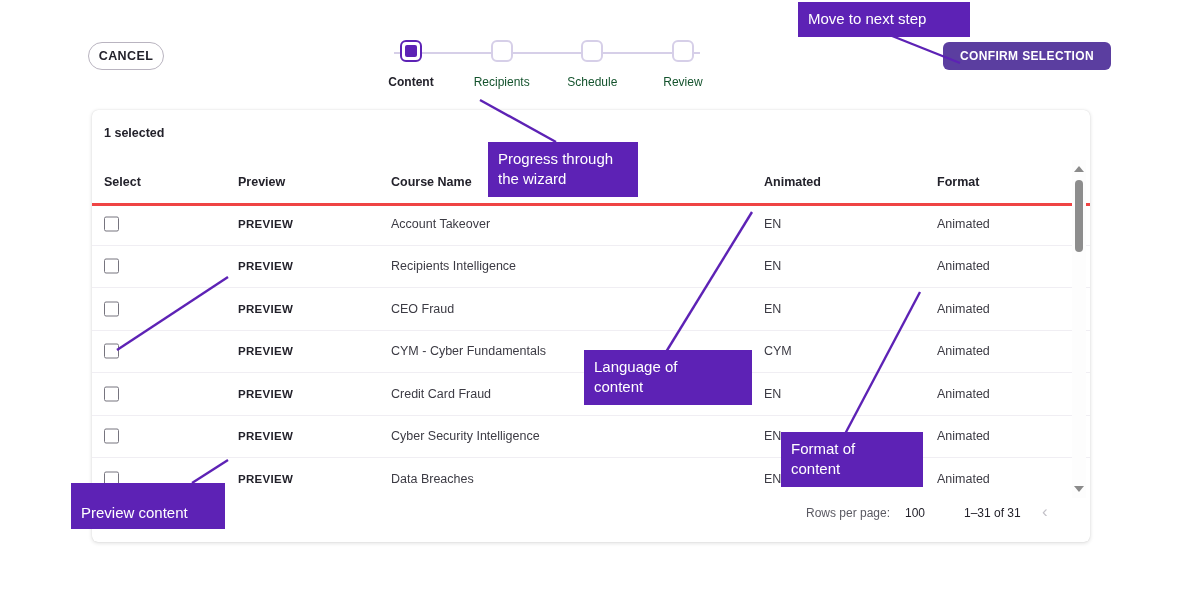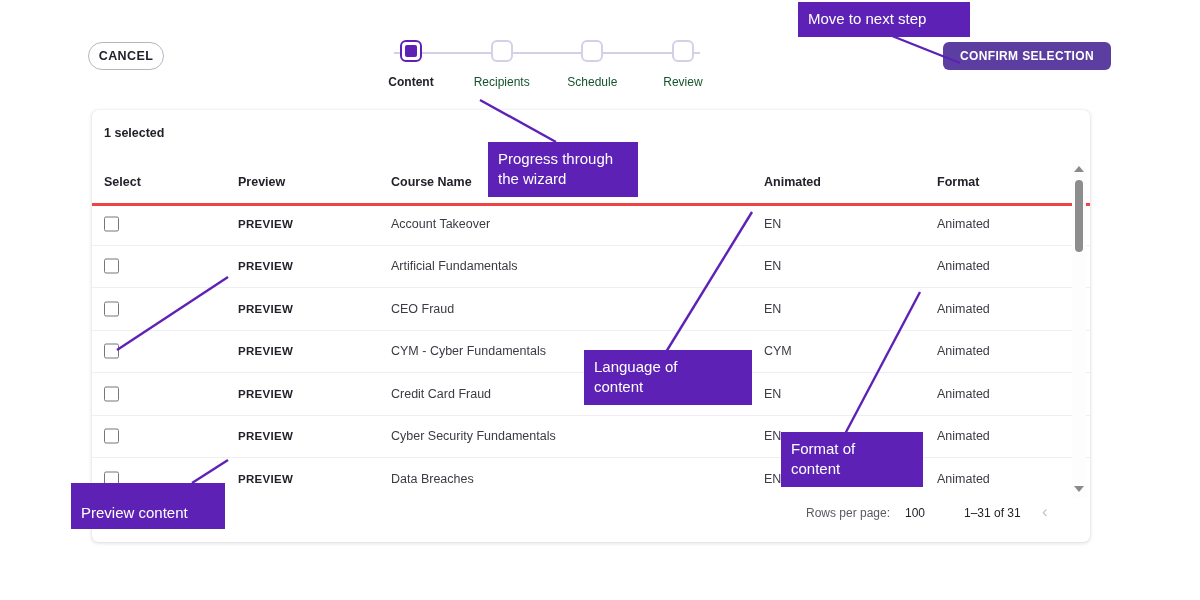--- a/index.html
+++ b/index.html
@@ -176,21 +176,21 @@
         <div class="row">
           <div class="chk"></div>
           <div class="cell c-preview">PREVIEW</div>
           <div class="cell c-course">Account Takeover</div>
           <div class="cell c-lang">EN</div>
           <div class="cell c-format">Animated</div>
         </div>
         <div class="row">
           <div class="chk"></div>
           <div class="cell c-preview">PREVIEW</div>
-          <div class="cell c-course">Artificial Fundamentals</div>
+          <div class="cell c-course">Recipients Intelligence</div>
           <div class="cell c-lang">EN</div>
           <div class="cell c-format">Animated</div>
         </div>
         <div class="row">
           <div class="chk"></div>
           <div class="cell c-preview">PREVIEW</div>
           <div class="cell c-course">CEO Fraud</div>
           <div class="cell c-lang">EN</div>
           <div class="cell c-format">Animated</div>
         </div>
@@ -204,21 +204,21 @@
         <div class="row">
           <div class="chk"></div>
           <div class="cell c-preview">PREVIEW</div>
           <div class="cell c-course">Credit Card Fraud</div>
           <div class="cell c-lang">EN</div>
           <div class="cell c-format">Animated</div>
         </div>
         <div class="row">
           <div class="chk"></div>
           <div class="cell c-preview">PREVIEW</div>
-          <div class="cell c-course">Cyber Security Fundamentals</div>
+          <div class="cell c-course">Cyber Security Intelligence</div>
           <div class="cell c-lang">EN</div>
           <div class="cell c-format">Animated</div>
         </div>
         <div class="row">
           <div class="chk"></div>
           <div class="cell c-preview">PREVIEW</div>
           <div class="cell c-course">Data Breaches</div>
           <div class="cell c-lang">EN</div>
           <div class="cell c-format">Animated</div>
         </div>

